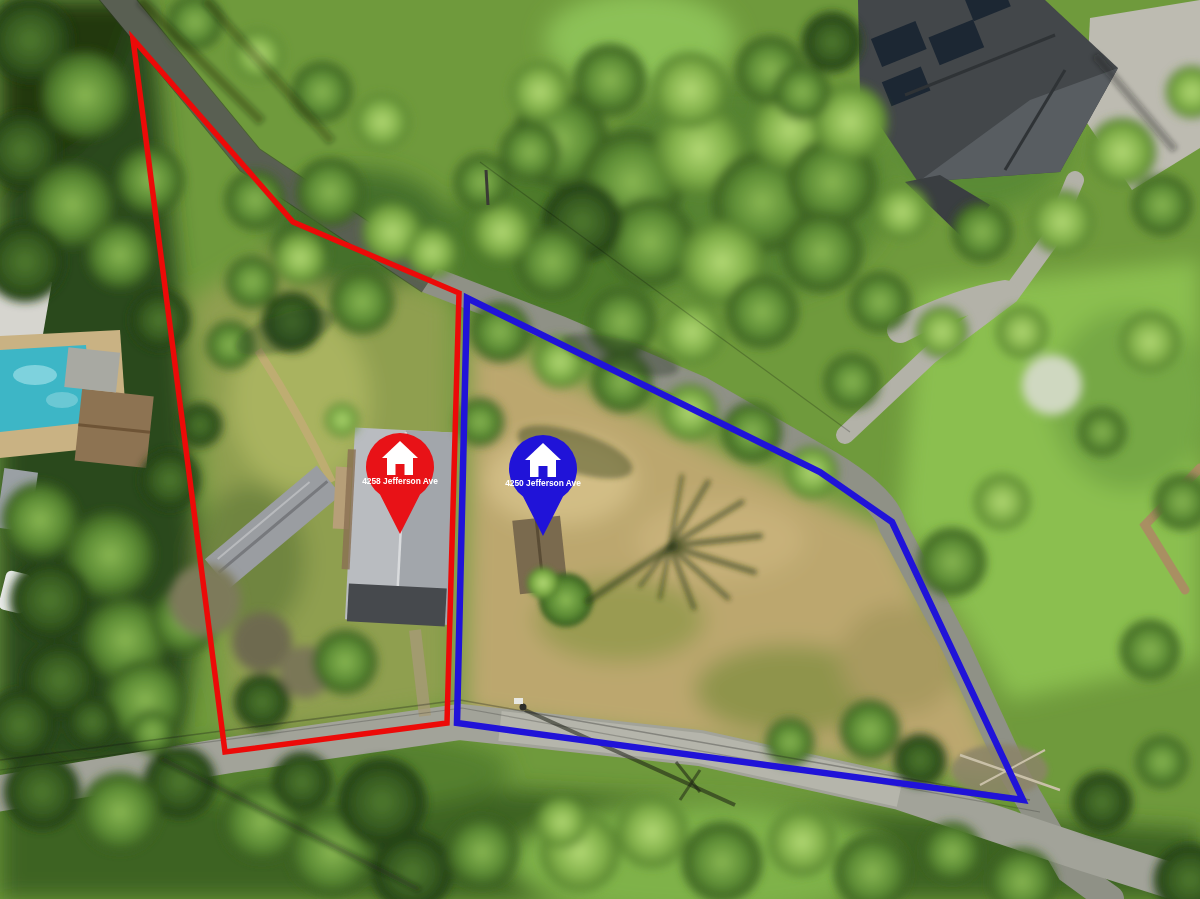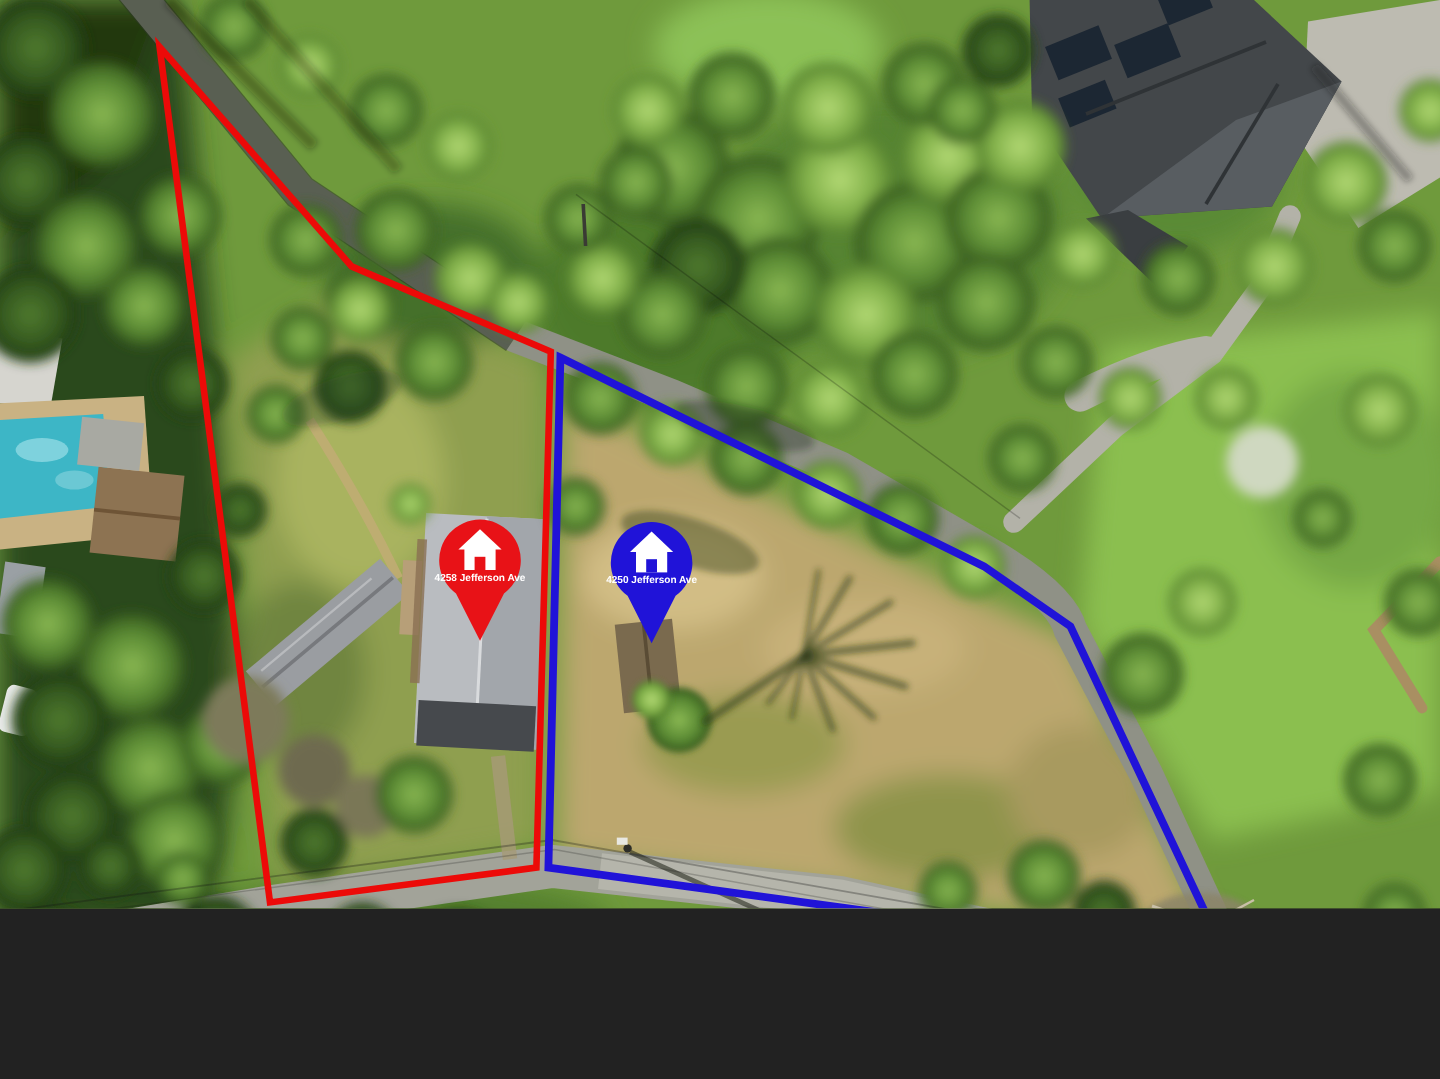--- a/index.html
+++ b/index.html
@@ -1,16 +1,16 @@
 <!DOCTYPE html>
 <html><head>
 <meta charset="utf-8">
 <style>
   html,body{margin:0;padding:0;background:#222;}
-  .stage{position:relative;width:1200px;height:757px;overflow:hidden;background:#6f9a3c;
+  .stage{position:relative;width:1200px;height:899px;overflow:hidden;background:#6f9a3c;
          font-family:"Liberation Sans",sans-serif;}
   .stage svg{position:absolute;left:0;top:0;display:block;}
   text{font-family:"Liberation Sans",sans-serif;}
 </style>
 </head>
 <body>
 
 <div class="stage">
 <svg width="1200" height="899" viewBox="0 0 1200 899">
   <defs>

